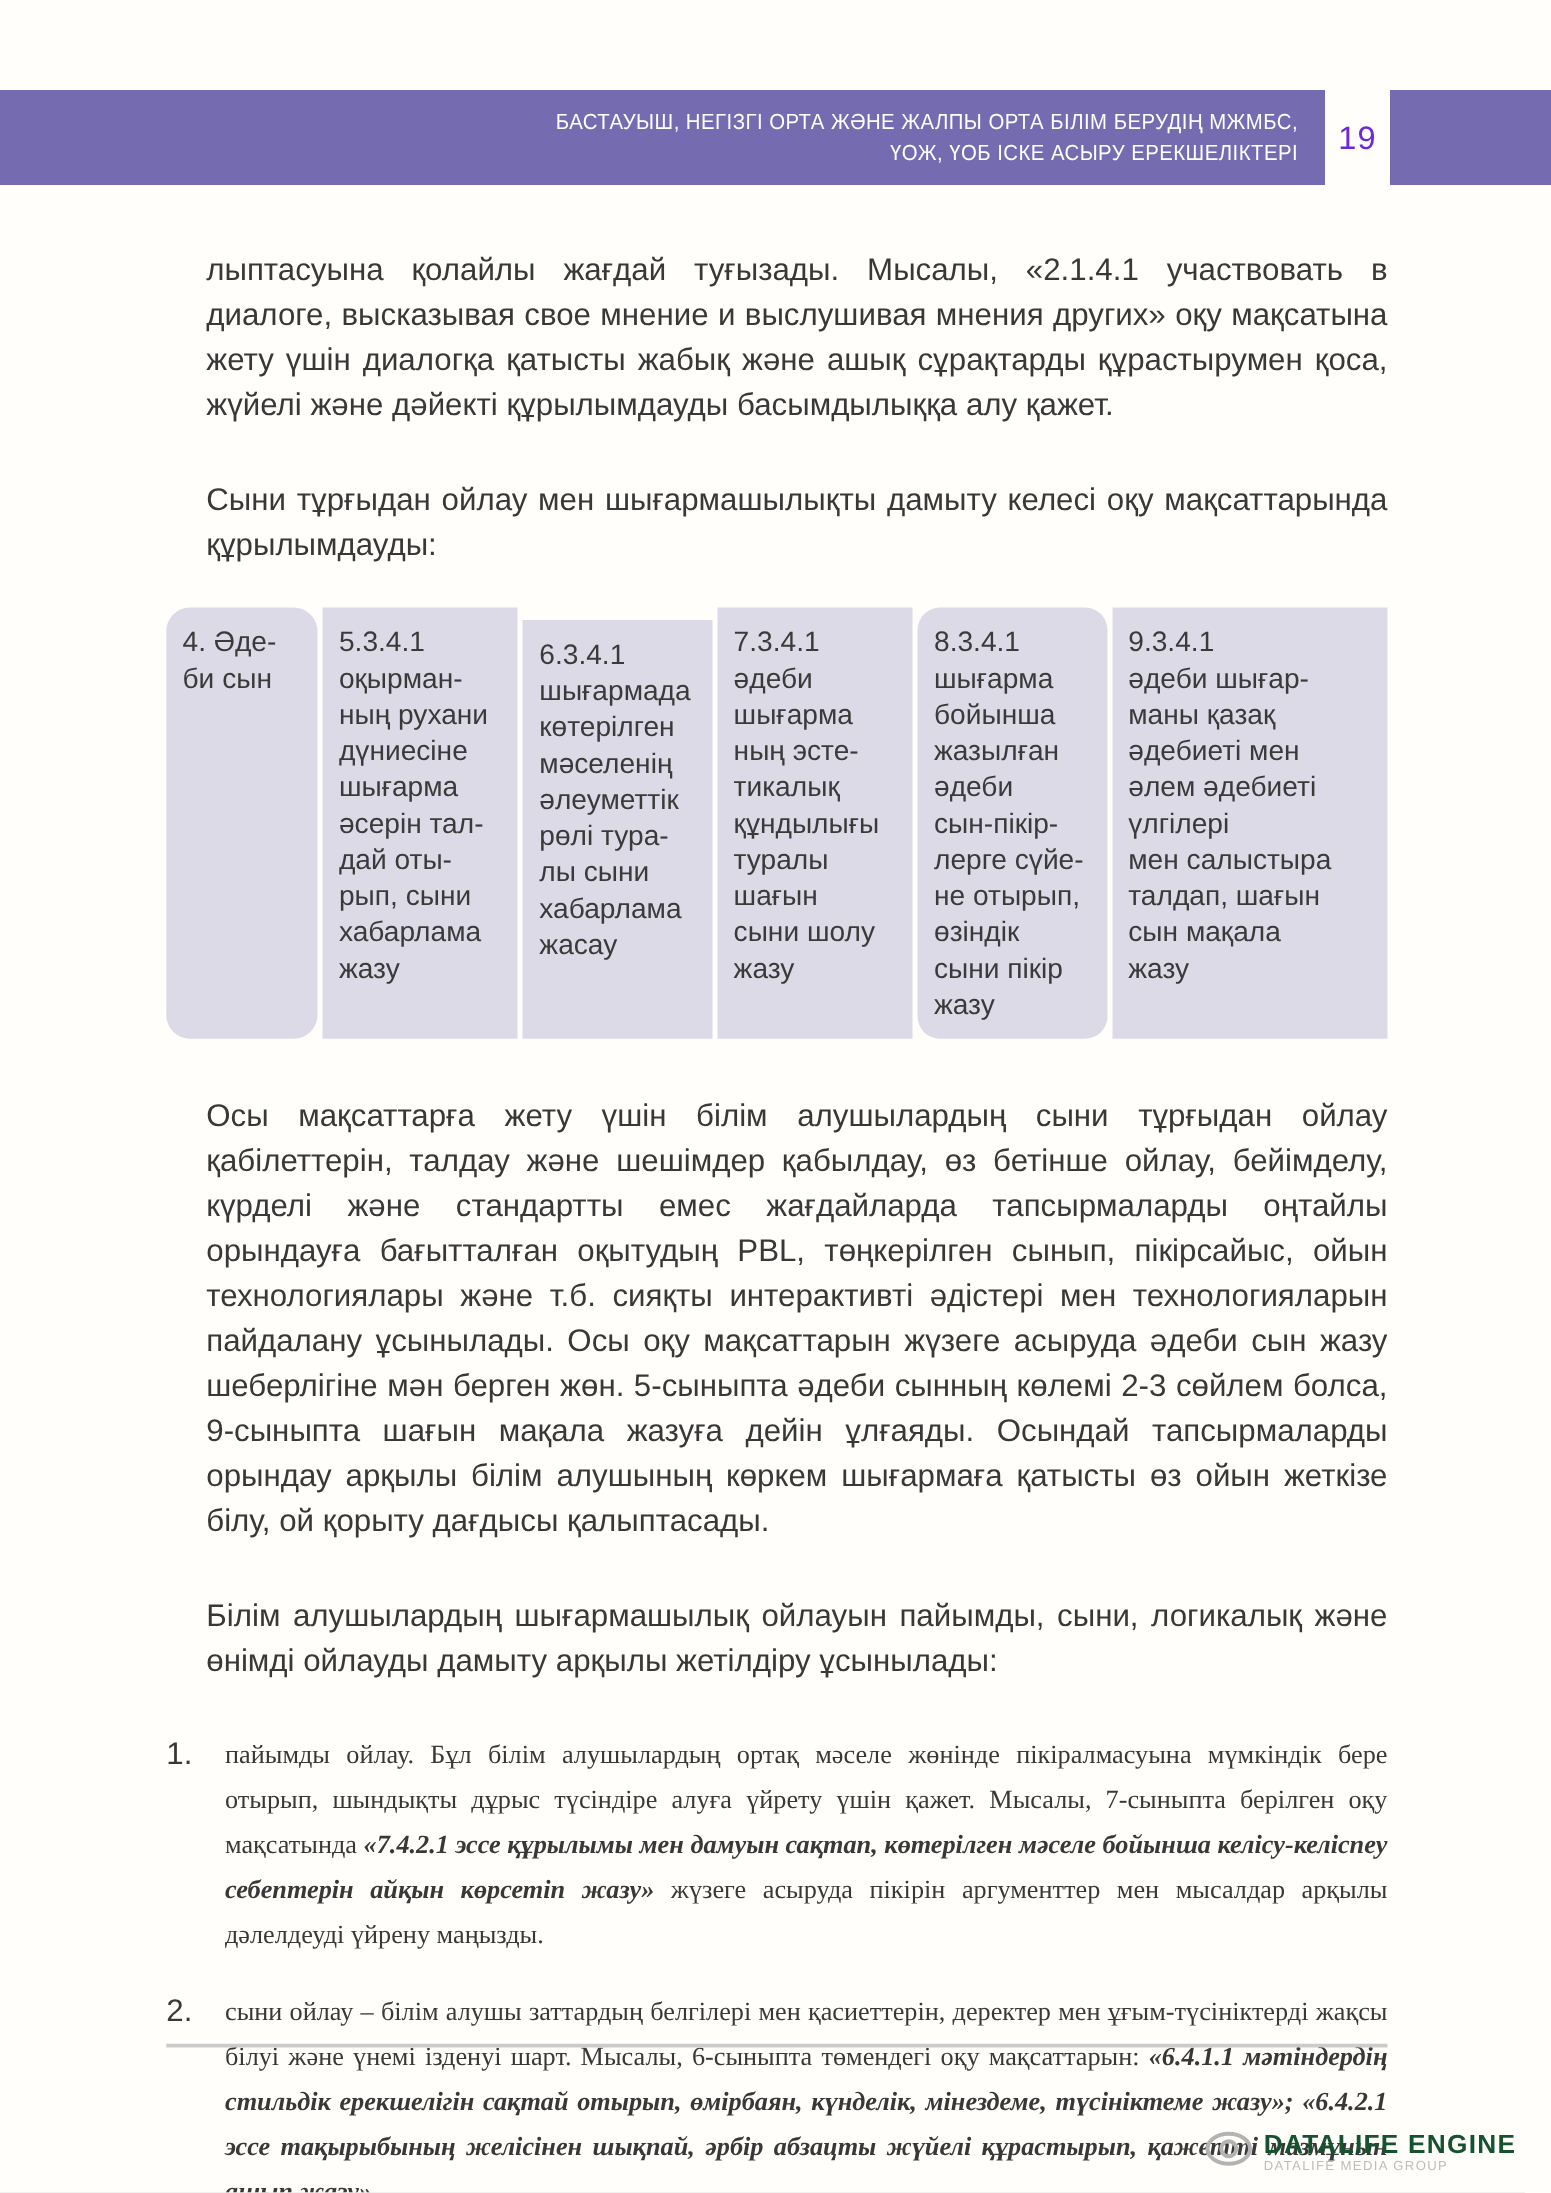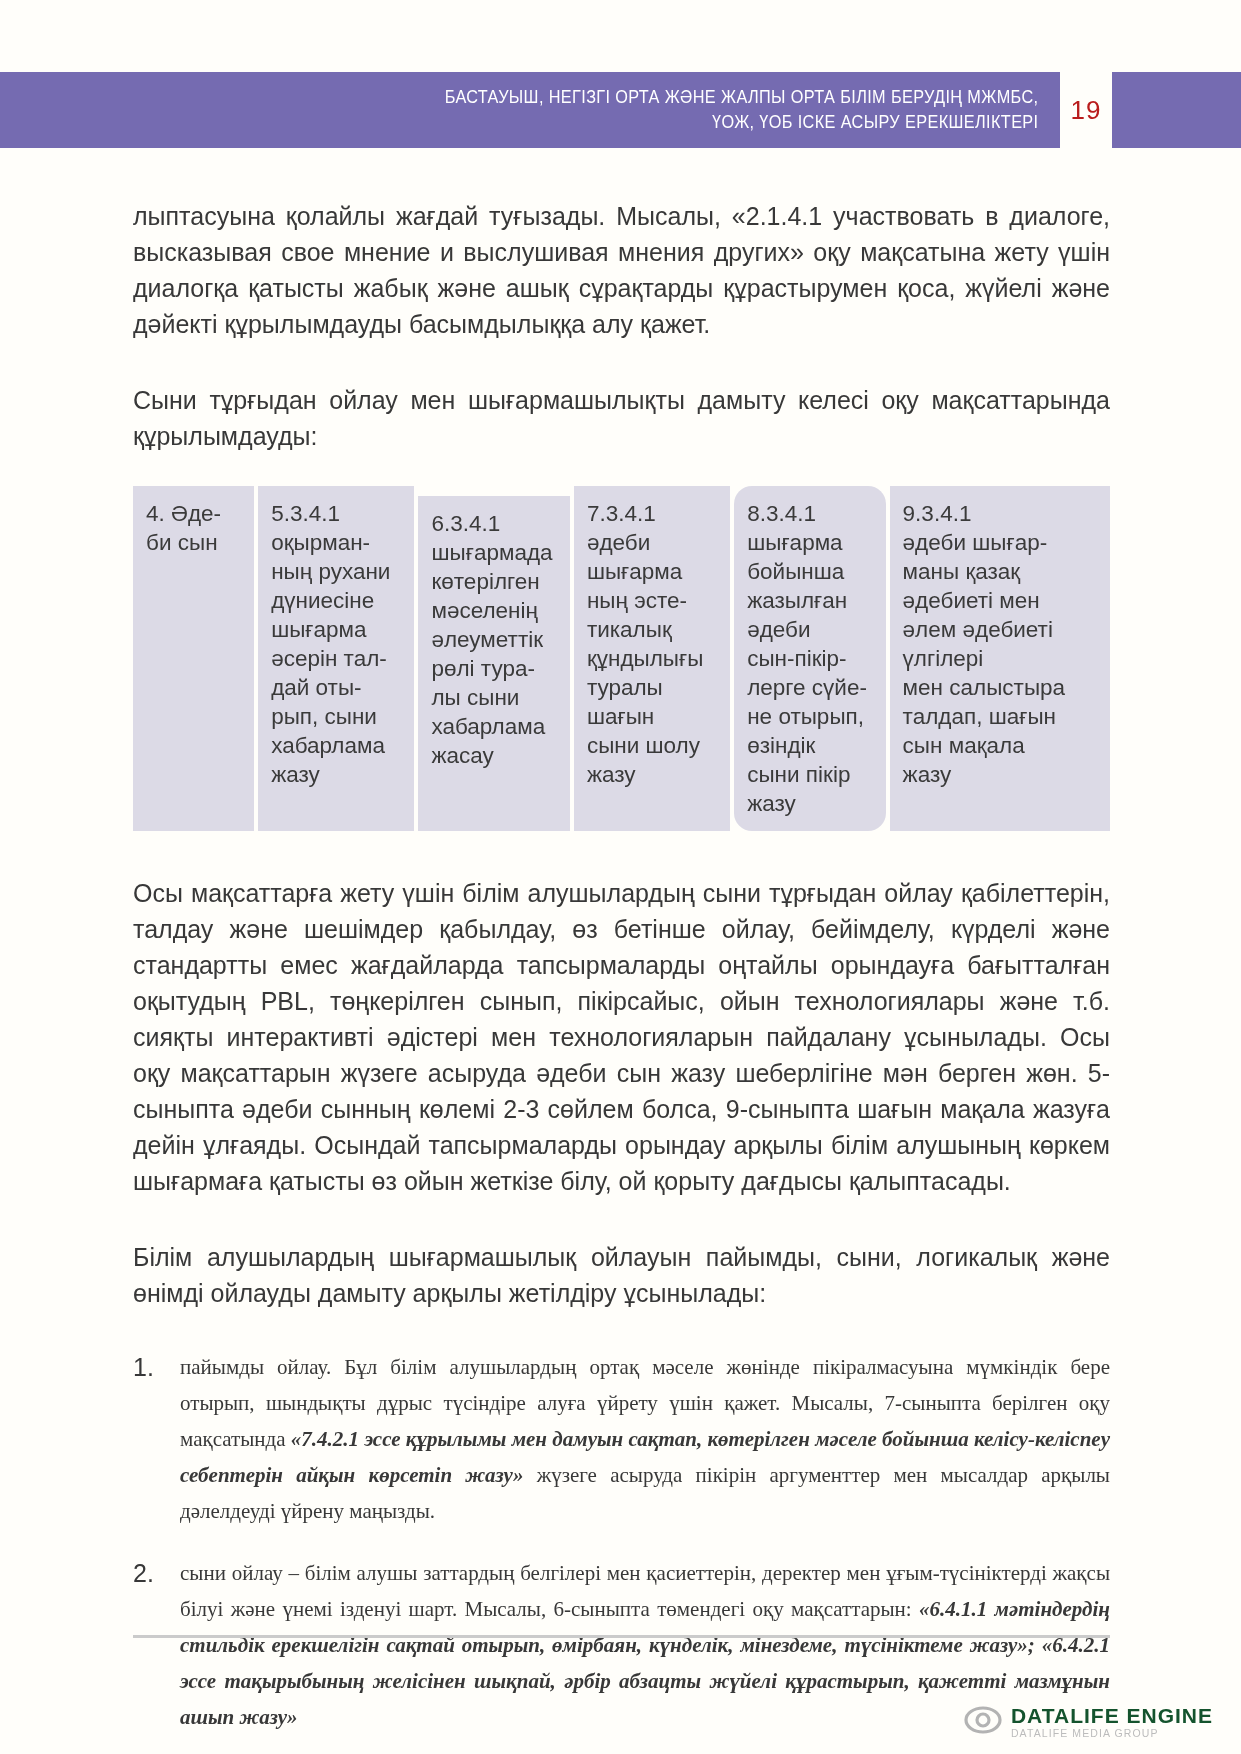--- a/index.html
+++ b/index.html
@@ -29,56 +29,57 @@
     text-align:right;
     letter-spacing:0.4px;
     white-space:pre-line;
     transform:scaleX(0.93);
     transform-origin:right center;
   }
   .page-number {
     position:absolute; top:72px; left:1060px;
     width:52px; height:76px;
     display:flex; align-items:center; justify-content:center;
-    color:#b91c1c;
+    color:#6d28d9;
     font-size:26px;
     letter-spacing:1px;
   }
   .header-bar-right {
     position:absolute; top:72px; left:1112px;
     width:129px; height:76px;
     background:#756bb1;
   }
   
   .content {
     position:absolute; top:198px; left:133px;
     width:977px;
   }
   .para {
     font-size:25px;
     line-height:36px;
     text-align:justify;
     color:#383838;
+    margin-left:32px;
   }
   .para + .para { margin-top:40px; }
   
   .goals-table {
     display:flex;
     gap:4px;
     margin:32px 0 44px 0;
   }
   .goal-cell {
     background:#dcdae6;
     padding:13px 13px;
     font-size:22.5px;
     line-height:29px;
     white-space:pre-line;
     color:#3a3a3a;
   }
-  .cell-0 { flex:0 0 12.4%; }
+  .cell-0 { flex:0 0 12.4%;border-radius:19px; }
   .cell-1 { flex:0 0 16.0%; }
   .cell-2 { flex:0 0 15.5%;margin-top:10px; }
   .cell-3 { flex:0 0 16.0%; }
   .cell-4 { flex:0 0 15.5%;border-radius:18px; }
   .cell-5 { flex:1; }
   
   .num-list { margin-top:38px; }
   .list-item {
     display:flex;
     margin-top:26px;

